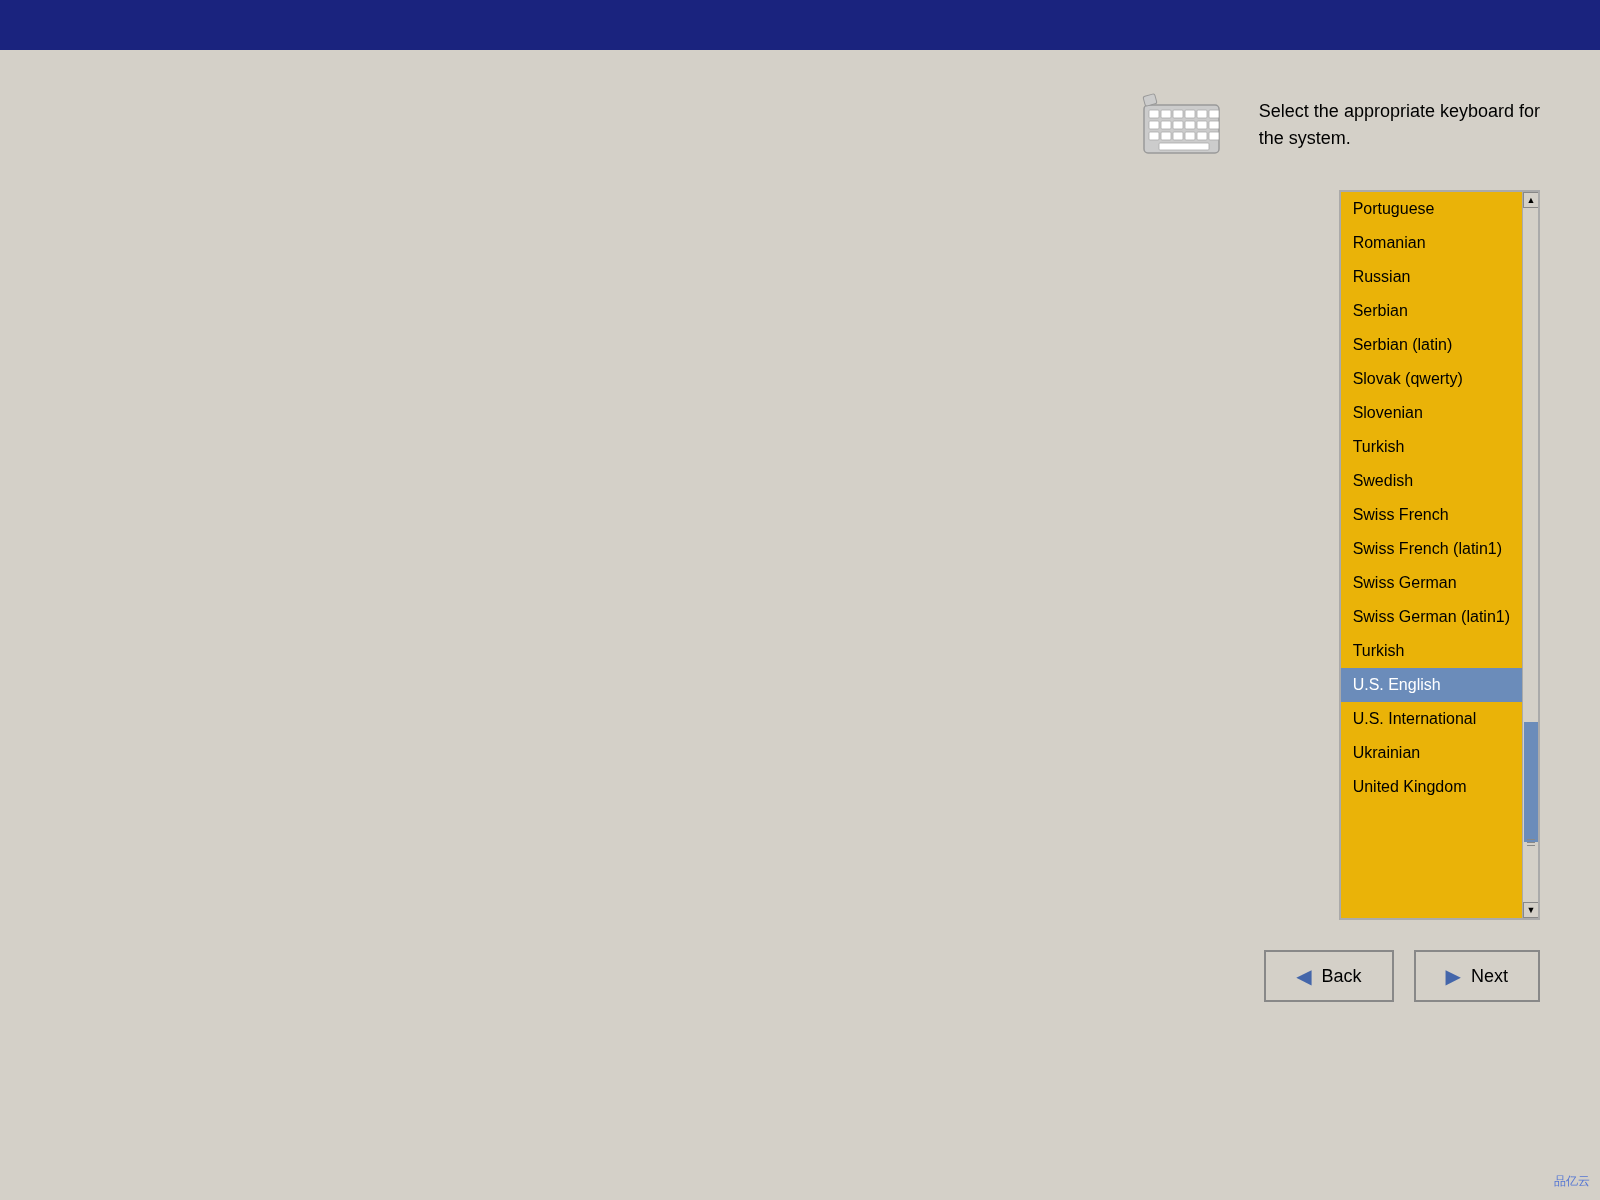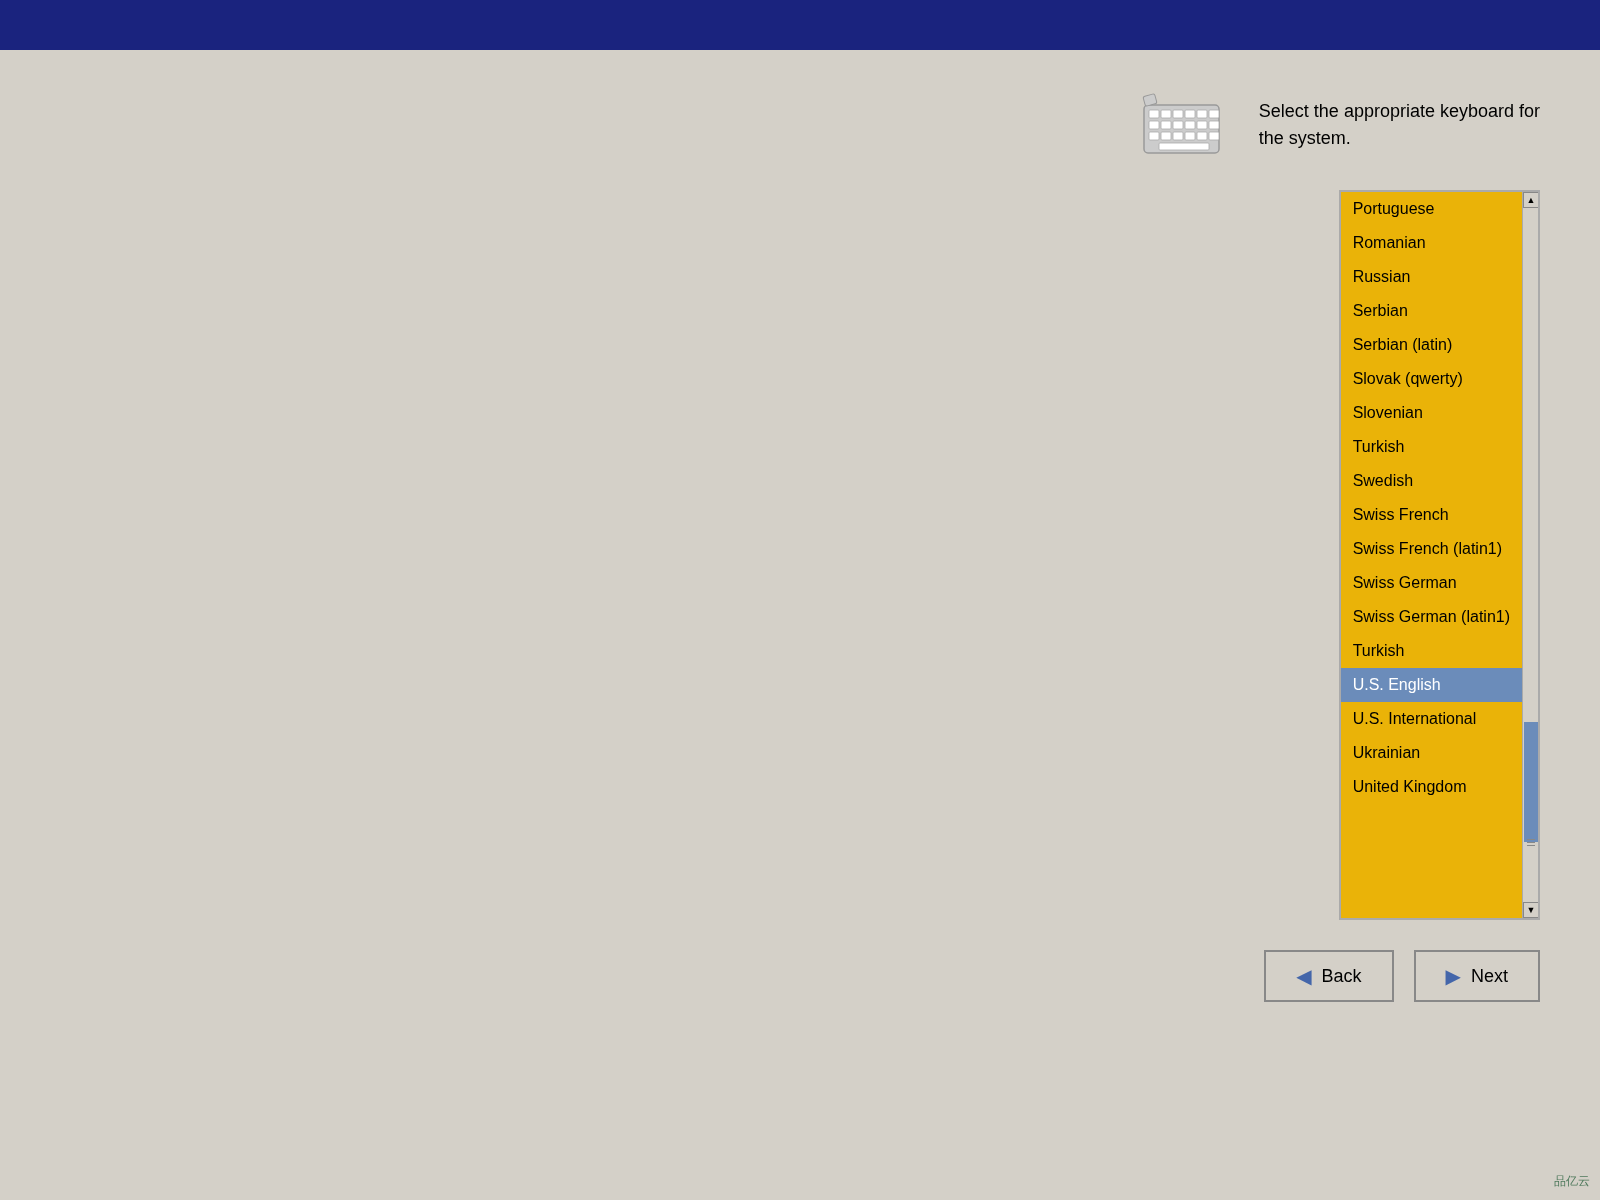--- a/index.html
+++ b/index.html
@@ -22,21 +22,21 @@
       height: 50px;
       background-color: #1a237e;
       margin-bottom: 0;
     }
 
     .watermark {
       position: fixed;
       bottom: 10px;
       right: 10px;
       font-size: 12px;
-      color: #14532d;
+      color: #1d4ed8;
       opacity: 0.7;
     }
 
     .main-container {
       padding: 40px 60px;
       display: flex;
       flex-direction: column;
       height: calc(1200px - 50px);
       align-items: flex-end;
     }

